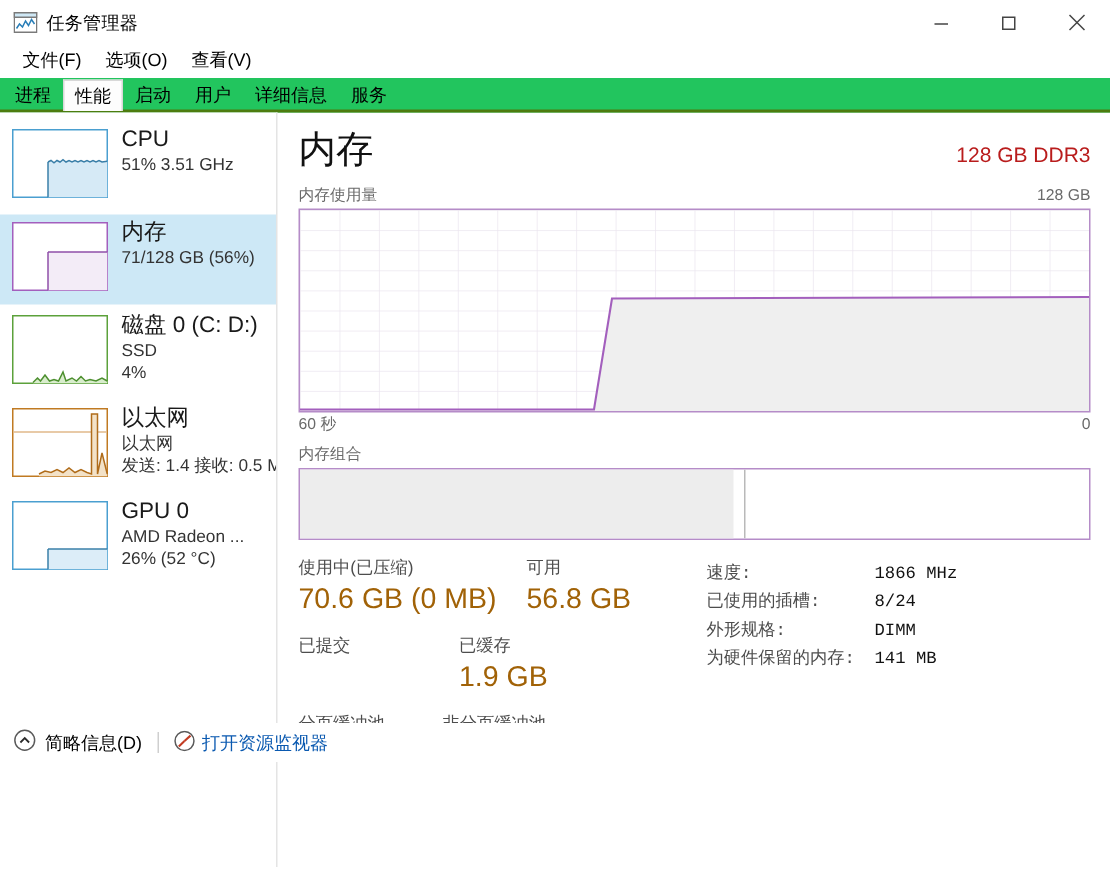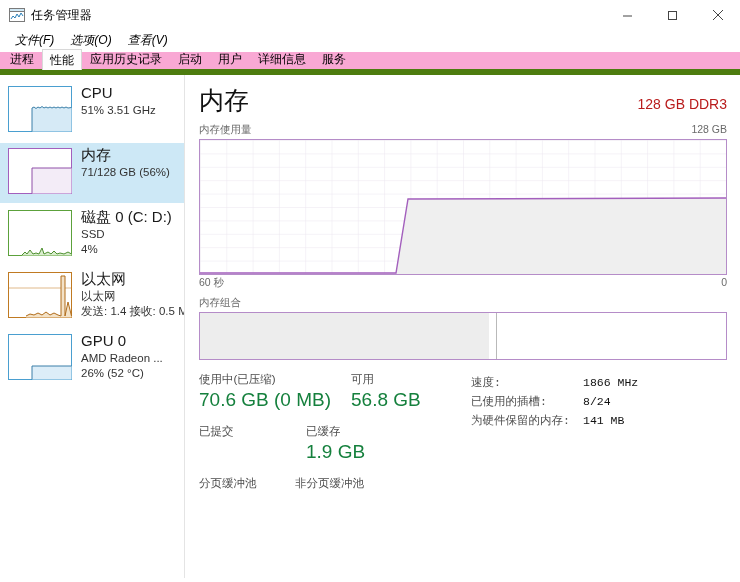--- a/index.html
+++ b/index.html
@@ -66,31 +66,30 @@
     display: flex;
     align-items: center;
     padding-left: 7px;
     font-size: 12px;
     background: #ffffff;
   }
   .menu-item {
     padding: 2px 8px 3px 8px;
     color: #000;
     white-space: nowrap;
-    font-style: italic;
   }
 
   
   .tabstrip {
     height: 23px;
     display: flex;
     align-items: flex-end;
     padding-left: 2px;
-    background: #f9a8d4;
-    border-bottom: 6px solid #4d7c0f;
+    background: #22c55e;
+    border-bottom: 2px solid #4d7c0f;
     box-sizing: border-box;
   }
   .tab {
     font-size: 12px;
     padding: 2px 7px 3px 7px;
     color: #000;
     white-space: nowrap;
     border: 1px solid transparent;
     border-bottom: none;
     box-sizing: border-box;
@@ -245,21 +244,21 @@
   .stat-block { }
   .stat-label {
     font-size: 11.5px;
     color: #4d4d4d;
     line-height: 15px;
     white-space: nowrap;
   }
   .stat-value {
     font-size: 19px;
     line-height: 25px;
-    color: #15803d;
+    color: #a16207;
     white-space: nowrap;
   }
   .stats-right {
     flex: 1;
     padding-top: 1px;
     font-family: Liberation Mono, monospace;
   }
   .info-row {
     display: flex;
     font-size: 11.5px;
@@ -352,21 +351,20 @@
 
   <div class="menubar">
     <div class="menu-item">文件(F)</div>
     <div class="menu-item">选项(O)</div>
     <div class="menu-item">查看(V)</div>
   </div>
 
   <div class="tabstrip">
     <div class="tab">进程</div>
     <div class="tab selected">性能</div>
-    <div class="tab">应用历史记录</div>
     <div class="tab">启动</div>
     <div class="tab">用户</div>
     <div class="tab">详细信息</div>
     <div class="tab">服务</div>
   </div>
 
   <div class="content">
 
     <div class="sidebar">
 
@@ -523,24 +521,50 @@
         <div class="stats-right">
           <div class="info-row">
             <div class="info-key">速度:</div>
             <div class="info-val">1866 MHz</div>
           </div>
           <div class="info-row">
             <div class="info-key">已使用的插槽:</div>
             <div class="info-val">8/24</div>
           </div>
           <div class="info-row">
+            <div class="info-key">外形规格:</div>
+            <div class="info-val">DIMM</div>
+          </div>
+          <div class="info-row">
             <div class="info-key">为硬件保留的内存:</div>
             <div class="info-val">141 MB</div>
           </div>
         </div>
 
       </div>
 
     </div>
   </div>
 
+  <div class="statusbar">
+    <div class="status-btn">
+      <span class="chev">
+        <svg width="15" height="15" viewBox="0 0 15 15">
+          <circle cx="7.5" cy="7.5" r="6.6" fill="none" stroke="#5a5a5a" stroke-width="1"></circle>
+          <polyline points="4.6,9 7.5,6 10.4,9" fill="none" stroke="#2a2a2a" stroke-width="1.2"></polyline>
+        </svg>
+      </span>
+      <span>简略信息(D)</span>
+    </div>
+    <div class="status-sep"></div>
+    <div class="status-link">
+      <span class="resmon">
+        <svg width="14" height="14" viewBox="0 0 14 14">
+          <circle cx="7" cy="7" r="6.3" fill="#ffffff" stroke="#5a5a5a" stroke-width="1"></circle>
+          <path d="M7,7 L11,3.4" stroke="#c23b22" stroke-width="1.4"></path>
+          <path d="M3.2,10.6 L7,7" stroke="#c23b22" stroke-width="1.4"></path>
+        </svg>
+      </span>
+      <span>打开资源监视器</span>
+    </div>
+  </div>
 
 </div>
 
 </body></html>

